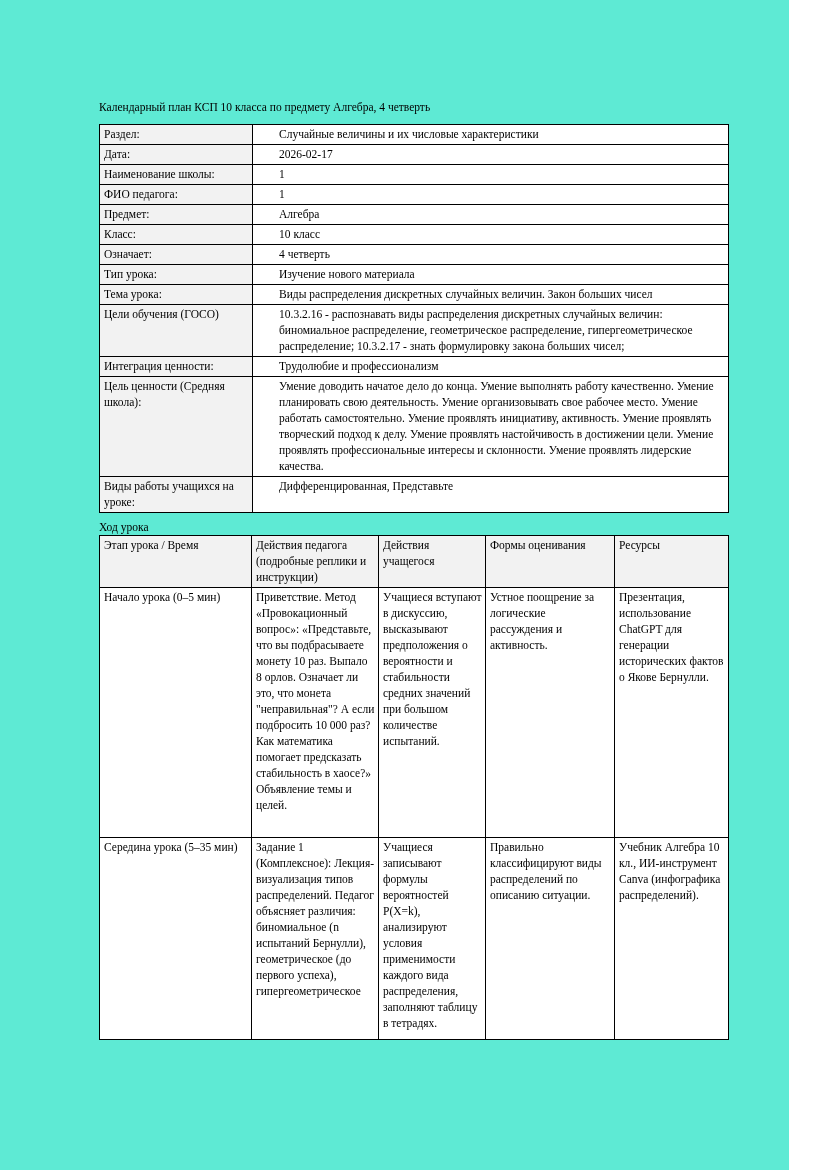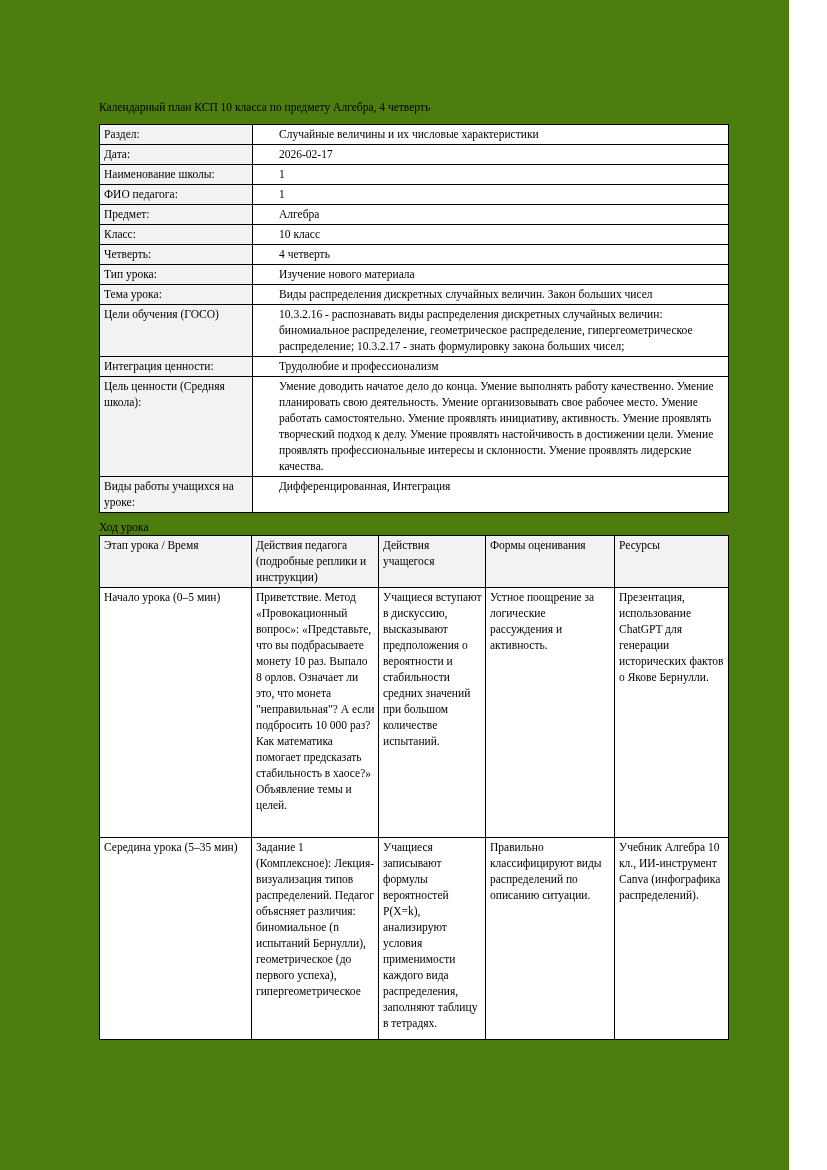--- a/index.html
+++ b/index.html
@@ -13,21 +13,21 @@
     font-family: "Liberation Serif", "DejaVu Serif", serif;
     color: #000000;
     overflow: hidden;
     position: relative;
   }
   .page {
     position: absolute;
     left: 0; top: 0;
     width: 789px;
     height: 1170px;
-    background: #4d7c0f;
+    background: #5eead4;
   }
   .content {
     position: absolute;
     left: 99px;
     top: 99px;
     width: 629px;
   }
   .doc-title {
     font-size: 11.5px;
     line-height: 16px;
@@ -115,21 +115,21 @@
         </tr>
         <tr>
           <td class="label">Предмет:</td>
           <td class="value">Алгебра</td>
         </tr>
         <tr>
           <td class="label">Класс:</td>
           <td class="value">10 класс</td>
         </tr>
         <tr>
-          <td class="label">Четверть:</td>
+          <td class="label">Означает:</td>
           <td class="value">4 четверть</td>
         </tr>
         <tr>
           <td class="label">Тип урока:</td>
           <td class="value">Изучение нового материала</td>
         </tr>
         <tr>
           <td class="label">Тема урока:</td>
           <td class="value">Виды распределения дискретных случайных величин. Закон больших чисел</td>
         </tr>
@@ -140,21 +140,21 @@
         <tr>
           <td class="label">Интеграция ценности:</td>
           <td class="value">Трудолюбие и профессионализм</td>
         </tr>
         <tr>
           <td class="label">Цель ценности (Средняя школа):</td>
           <td class="value">Умение доводить начатое дело до конца. Умение выполнять работу качественно. Умение планировать свою деятельность. Умение организовывать свое рабочее место. Умение работать самостоятельно. Умение проявлять инициативу, активность. Умение проявлять творческий подход к делу. Умение проявлять настойчивость в достижении цели. Умение проявлять профессиональные интересы и склонности. Умение проявлять лидерские качества.</td>
         </tr>
         <tr>
           <td class="label">Виды работы учащихся на уроке:</td>
-          <td class="value">Дифференцированная, Интеграция</td>
+          <td class="value">Дифференцированная, Представьте</td>
         </tr>
       </tbody>
     </table>
 
     <p class="section-label">Ход урока</p>
 
     <table class="doc-table t2">
       <colgroup>
         <col class="c1">
         <col class="c2">

